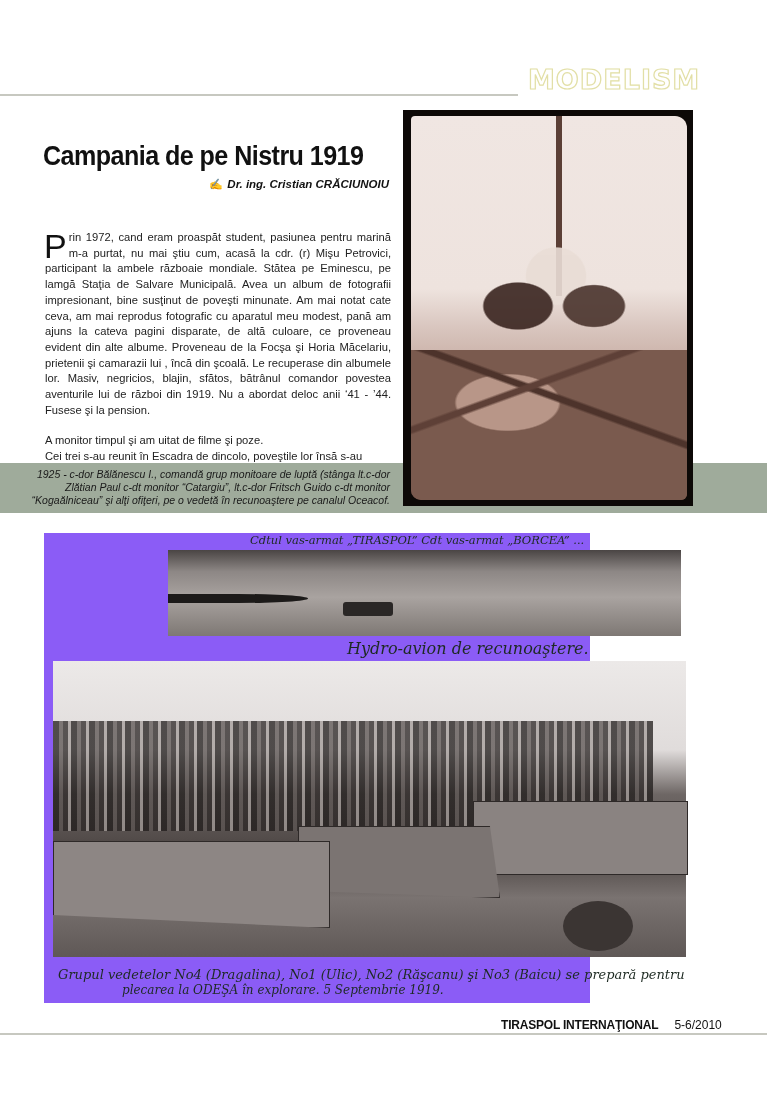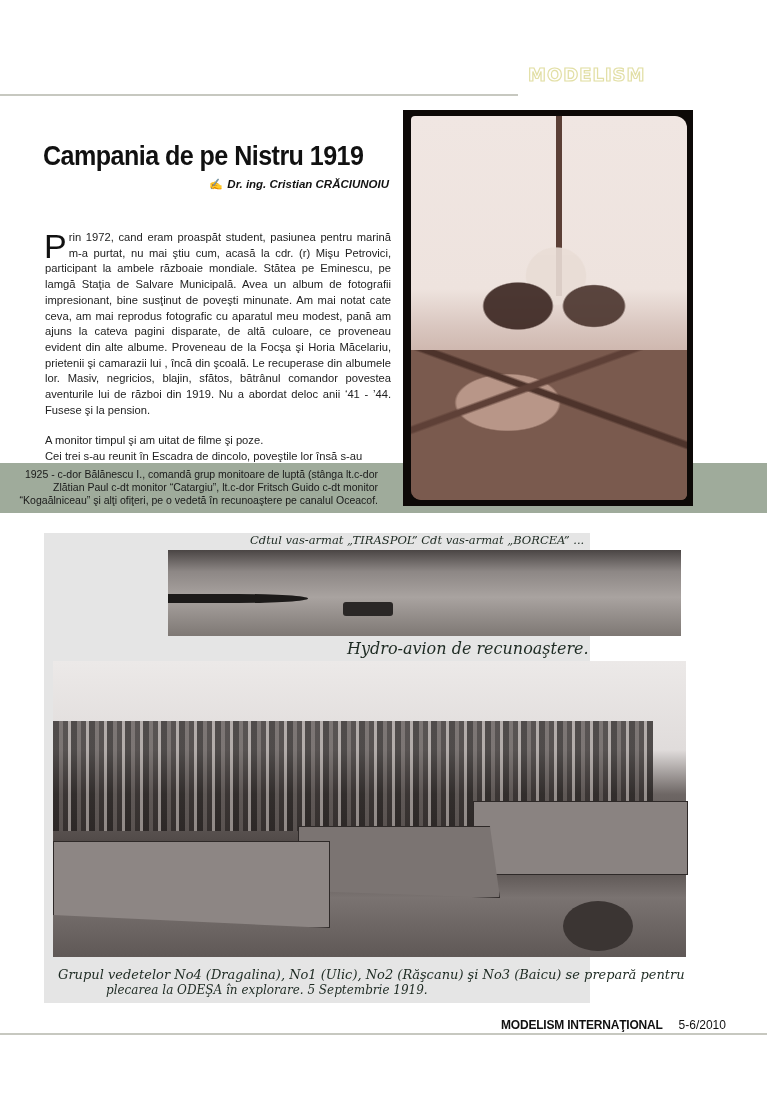--- a/index.html
+++ b/index.html
@@ -1,49 +1,49 @@
 <!DOCTYPE html>
 <html><head>
 <meta charset="utf-8">
 <style>
   html, body { margin:0; padding:0; }
   body { width:767px; height:1096px; background:#ffffff; position:relative; overflow:hidden; font-family:"Liberation Sans", sans-serif; }
   .top-rule { position:absolute; left:0; top:94px; width:518px; height:2px; background:#c7c8c0; }
-  .section-tag { position:absolute; left:528px; top:64px; font-size:18px; font-weight:bold; letter-spacing:1px; color:#ffffff;
+  .section-tag { position:absolute; left:528px; top:64px; font-size:27px; font-weight:bold; letter-spacing:1px; color:#ffffff;
     -webkit-text-stroke:1.2px #e2dfa6; text-shadow:0 0 1px #ece9bd; font-family:"DejaVu Sans", sans-serif; }
   .title { position:absolute; left:43px; top:141px; font-size:27px; font-weight:bold; color:#111; letter-spacing:-0.6px;
     transform:scaleX(0.93); transform-origin:left top; white-space:nowrap; }
   .byline { position:absolute; right:378px; top:178px; font-size:11.5px; font-weight:bold; font-style:italic; color:#111; white-space:nowrap; }
   .byline .pen { font-style:normal; font-size:11px; margin-right:4px; }
   .body-text { position:absolute; left:45px; top:230px; width:346px; font-size:11.2px; line-height:15.7px; color:#222; text-align:justify; }
   .body-text p { margin:0; }
   .body-text .para2 { margin-top:15px; text-align:left; }
   .dropcap { float:left; font-size:34px; line-height:28px; margin:2px 2px 0 -1px; color:#111; }
   .caption-band { position:absolute; left:0; top:463px; width:767px; height:50px; background:#9fab9b; }
-  .caption { position:absolute; left:8px; top:468px; width:370px; font-size:10.5px; line-height:13px; color:#1a1a1a; text-align:right; }
+  .caption { position:absolute; left:20px; top:468px; width:370px; font-size:10.5px; line-height:13px; font-style:italic; color:#1a1a1a; text-align:right; }
   .photo1 { position:absolute; left:403px; top:110px; width:290px; height:396px; background:#0d0907; }
   .photo1 .inner { position:absolute; left:8px; top:6px; right:6px; bottom:6px;
     background: linear-gradient(180deg,#f0e6e2 0%,#eee3de 45%,#d9c6bf 55%,#bfa297 70%,#8f6a5d 85%,#6d4c42 100%);
     border-radius:4px 12px 6px 10px; overflow:hidden; }
   .photo1 .mast { position:absolute; left:145px; top:0; width:6px; height:180px; background:#5b3f36; }
   .photo1 .crew { position:absolute; left:50px; top:100px; width:190px; height:150px;
     background: radial-gradient(ellipse at 30% 60%, #3a2520 0 18%, transparent 19%),
                 radial-gradient(ellipse at 70% 60%, #4a342d 0 16%, transparent 17%),
                 radial-gradient(ellipse at 50% 40%, #e9ddd6 0 22%, transparent 23%); opacity:.9; }
   .photo1 .deck { position:absolute; left:0; right:0; bottom:0; height:150px;
     background: linear-gradient(160deg, transparent 30%, #5e4037 31% 33%, transparent 34%),
                 linear-gradient(20deg, transparent 60%, #4d332b 61% 63%, transparent 64%),
                 radial-gradient(ellipse at 35% 35%, #b89688 0 20%, transparent 21%),
                 #7a5a4e; }
-  .album { position:absolute; left:44px; top:533px; width:546px; height:470px; background:#e5e5e5;text-align:center; }
+  .album { position:absolute; left:44px; top:533px; width:546px; height:470px; background:#8b5cf6;text-align:center; }
   .album .hw { position:absolute; font-family:"DejaVu Serif", serif; font-style:italic; color:#1d2a22; white-space:nowrap; }
   .hw-top { left:206px; top:0px; font-size:11.5px; }
   .hw-mid { left:303px; top:106px; font-size:16px; }
   .hw-bottom1 { left:14px; top:434px; font-size:13px; }
-  .hw-bottom2 { left:62px; top:450px; font-size:12px; }
+  .hw-bottom2 { left:78px; top:450px; font-size:12px; }
   .photo2 { position:absolute; left:124px; top:17px; width:513px; height:86px;
     background: linear-gradient(180deg,#4a4544 0%,#8d8785 25%,#a9a3a0 55%,#7e7874 100%); }
   .photo2 .shore { position:absolute; left:0; top:44px; width:140px; height:9px; background:#1c1a19; border-radius:0 50% 50% 0; }
   .photo2 .plane { position:absolute; left:175px; top:52px; width:50px; height:14px; background:#2a2726; border-radius:3px; }
   .photo3 { position:absolute; left:9px; top:128px; width:633px; height:296px;
     background: linear-gradient(180deg,#ece9e8 0%,#e0dcdb 30%,#6e6765 45%,#4a4341 65%,#7a7371 80%,#5f5856 100%); }
   .photo3 .boat { position:absolute; background:#8d8684; border:1px solid #2e2928; }
   .photo3 .b1 { left:0; top:180px; width:275px; height:85px; clip-path:polygon(0 0,100% 0,100% 100%,0 85%); }
   .photo3 .b2 { left:245px; top:165px; width:200px; height:70px; clip-path:polygon(0 0,95% 0,100% 100%,0 90%); background:#7b7472; }
   .photo3 .b3 { left:420px; top:140px; width:213px; height:72px; background:#8a8381; }
@@ -94,15 +94,15 @@
     <div class="boat b3"></div>
     <div class="boat b2"></div>
     <div class="boat b1"></div>
     <div class="barrel"></div>
   </div>
   <div class="hw hw-bottom1">Grupul vedetelor No4 (Dragalina), No1 (Ulic), No2 (Răşcanu) şi No3 (Baicu) se prepară pentru</div>
   <div class="hw hw-bottom2">plecarea la ODEŞA în explorare. 5 Septembrie 1919.</div>
 </div>
 
 <div class="footer">
-  <span class="mag">MODELISM INTERNAŢIONAL</span><span class="issue">5-6/2010</span>
+  <span class="mag">TIRASPOL INTERNAŢIONAL</span><span class="issue">5-6/2010</span>
 </div>
 <div class="footer-rule"></div>
 
 </body></html>

